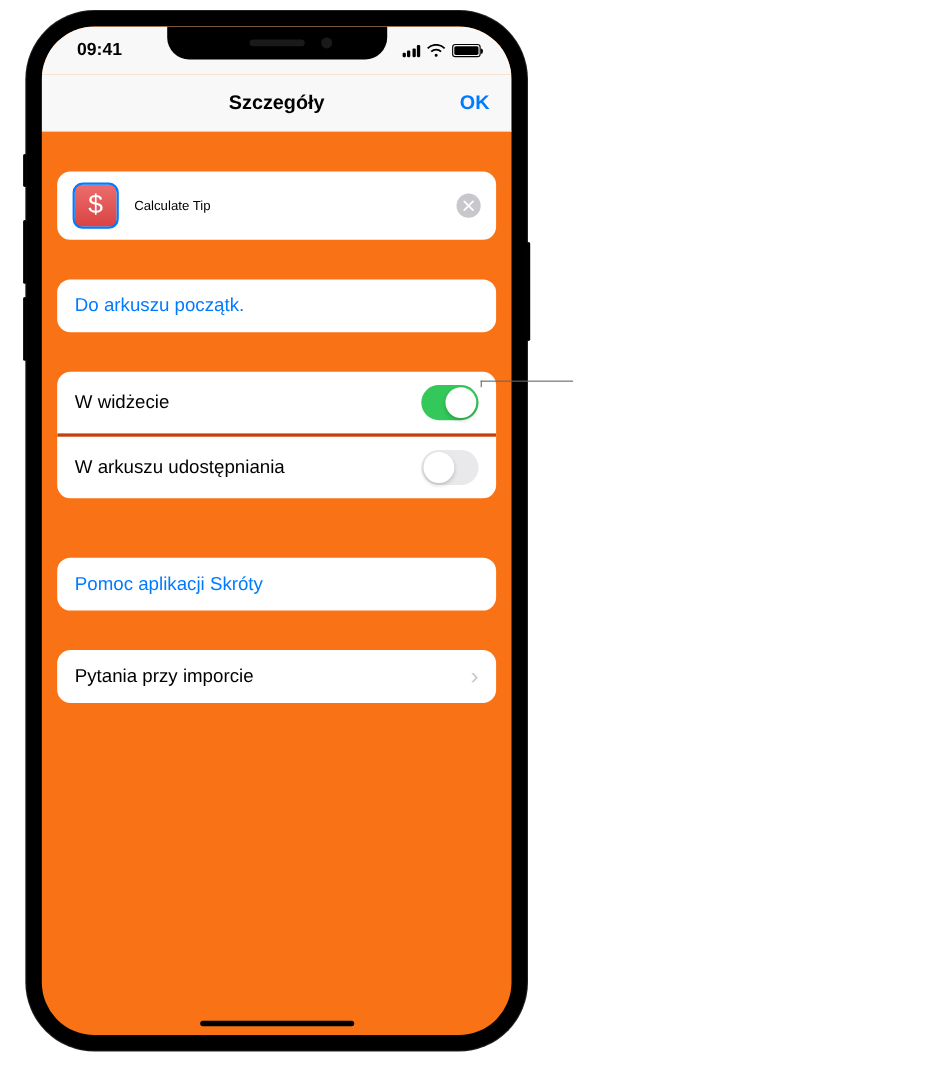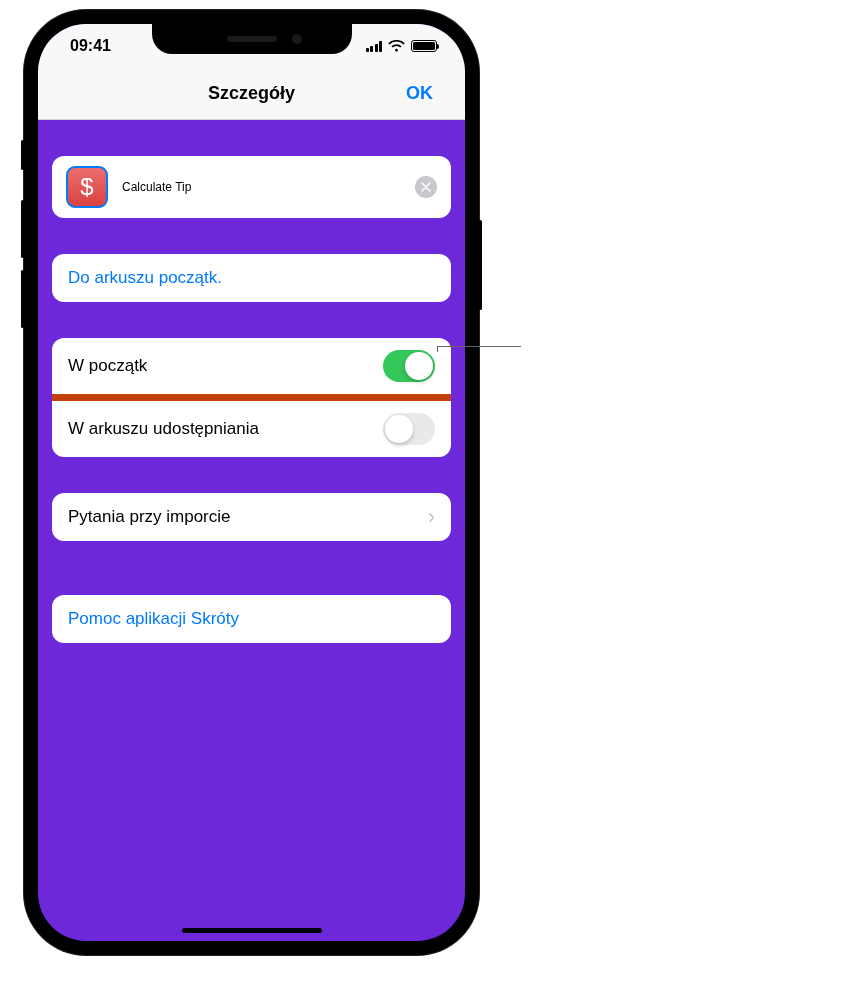--- a/index.html
+++ b/index.html
@@ -26,21 +26,21 @@
       background: #000;
       border-radius: 2px;
     }
     .side-left-1 { left: -3px; top: 130px; width: 3px; height: 30px; }
     .side-left-2 { left: -3px; top: 190px; width: 3px; height: 58px; }
     .side-left-3 { left: -3px; top: 260px; width: 3px; height: 58px; }
     .side-right { right: -3px; top: 210px; width: 3px; height: 90px; }
     .screen {
       width: 100%;
       height: 100%;
-      background: #6d28d9;
+      background: #f97316;
       border-radius: 48px;
       overflow: hidden;
       position: relative;
     }
     .notch {
       position: absolute;
       top: 0;
       left: 50%;
       transform: translateX(-50%);
       width: 200px;
@@ -107,42 +107,42 @@
       background: #f8f8f8;
       border-bottom: 1px solid #d1d1d6;
       display: flex;
       align-items: center;
       justify-content: center;
       position: relative;
     }
     .nav-title { font-size: 18px; font-weight: 600; color: #000; }
     .nav-ok {
       position: absolute;
-      right: 32px;
+      right: 20px;
       font-size: 18px;
       font-weight: 600;
       color: #007aff;
       cursor: pointer;
     }
     .content { padding: 36px 14px 0; }
     .group {
       background: #fff;
       border-radius: 12px;
       overflow: hidden;
       margin-bottom: 36px;
     }
     .row {
       display: flex;
       align-items: center;
       padding: 12px 16px;
       min-height: 48px;
       font-size: 17px;
       color: #000;
     }
-    .row + .row { border-top: 7px solid #c2410c; margin-left: 16px; padding-left: 0; margin-right:0; }
+    .row + .row { border-top: 3px solid #c2410c; margin-left: 16px; padding-left: 0; margin-right:0; }
     .group .row + .row { margin-left:0; padding-left:16px; }
     .row-sep { border-top: 1px solid #e5e5ea; }
     .title-row { padding: 10px 14px; }
     .app-icon {
       width: 42px; height: 42px;
       border-radius: 9px;
       border: 2px solid #007aff;
       background: linear-gradient(180deg,#ec6d6d 0%,#d94343 100%);
       display: flex; align-items: center; justify-content: center;
       color: #fff; font-weight: 400; font-size: 24px;
@@ -246,43 +246,43 @@
       </div>
 
       <div class="group">
         <div class="row">
           <span class="link-text">Do arkuszu początk.</span>
         </div>
       </div>
 
       <div class="group">
         <div class="row">
-          <span>W początk</span>
+          <span>W widżecie</span>
           <div class="toggle toggle-on">
             <div class="toggle-knob"></div>
           </div>
         </div>
         <div class="row row-sep">
           <span>W arkuszu udostępniania</span>
           <div class="toggle toggle-off">
             <div class="toggle-knob"></div>
           </div>
         </div>
       </div>
 
+      <div class="group" style="margin-top:54px">
+        <div class="row">
+          <span class="link-text">Pomoc aplikacji Skróty</span>
+        </div>
+      </div>
+
       <div class="group">
         <div class="row">
           <span>Pytania przy imporcie</span>
           <span class="chevron">›</span>
-        </div>
-      </div>
-
-      <div class="group" style="margin-top:54px">
-        <div class="row">
-          <span class="link-text">Pomoc aplikacji Skróty</span>
         </div>
       </div>
 
     </div>
 
     <div class="home-indicator"></div>
   </div>
 </div>
 
 <div class="callout-line"></div>

